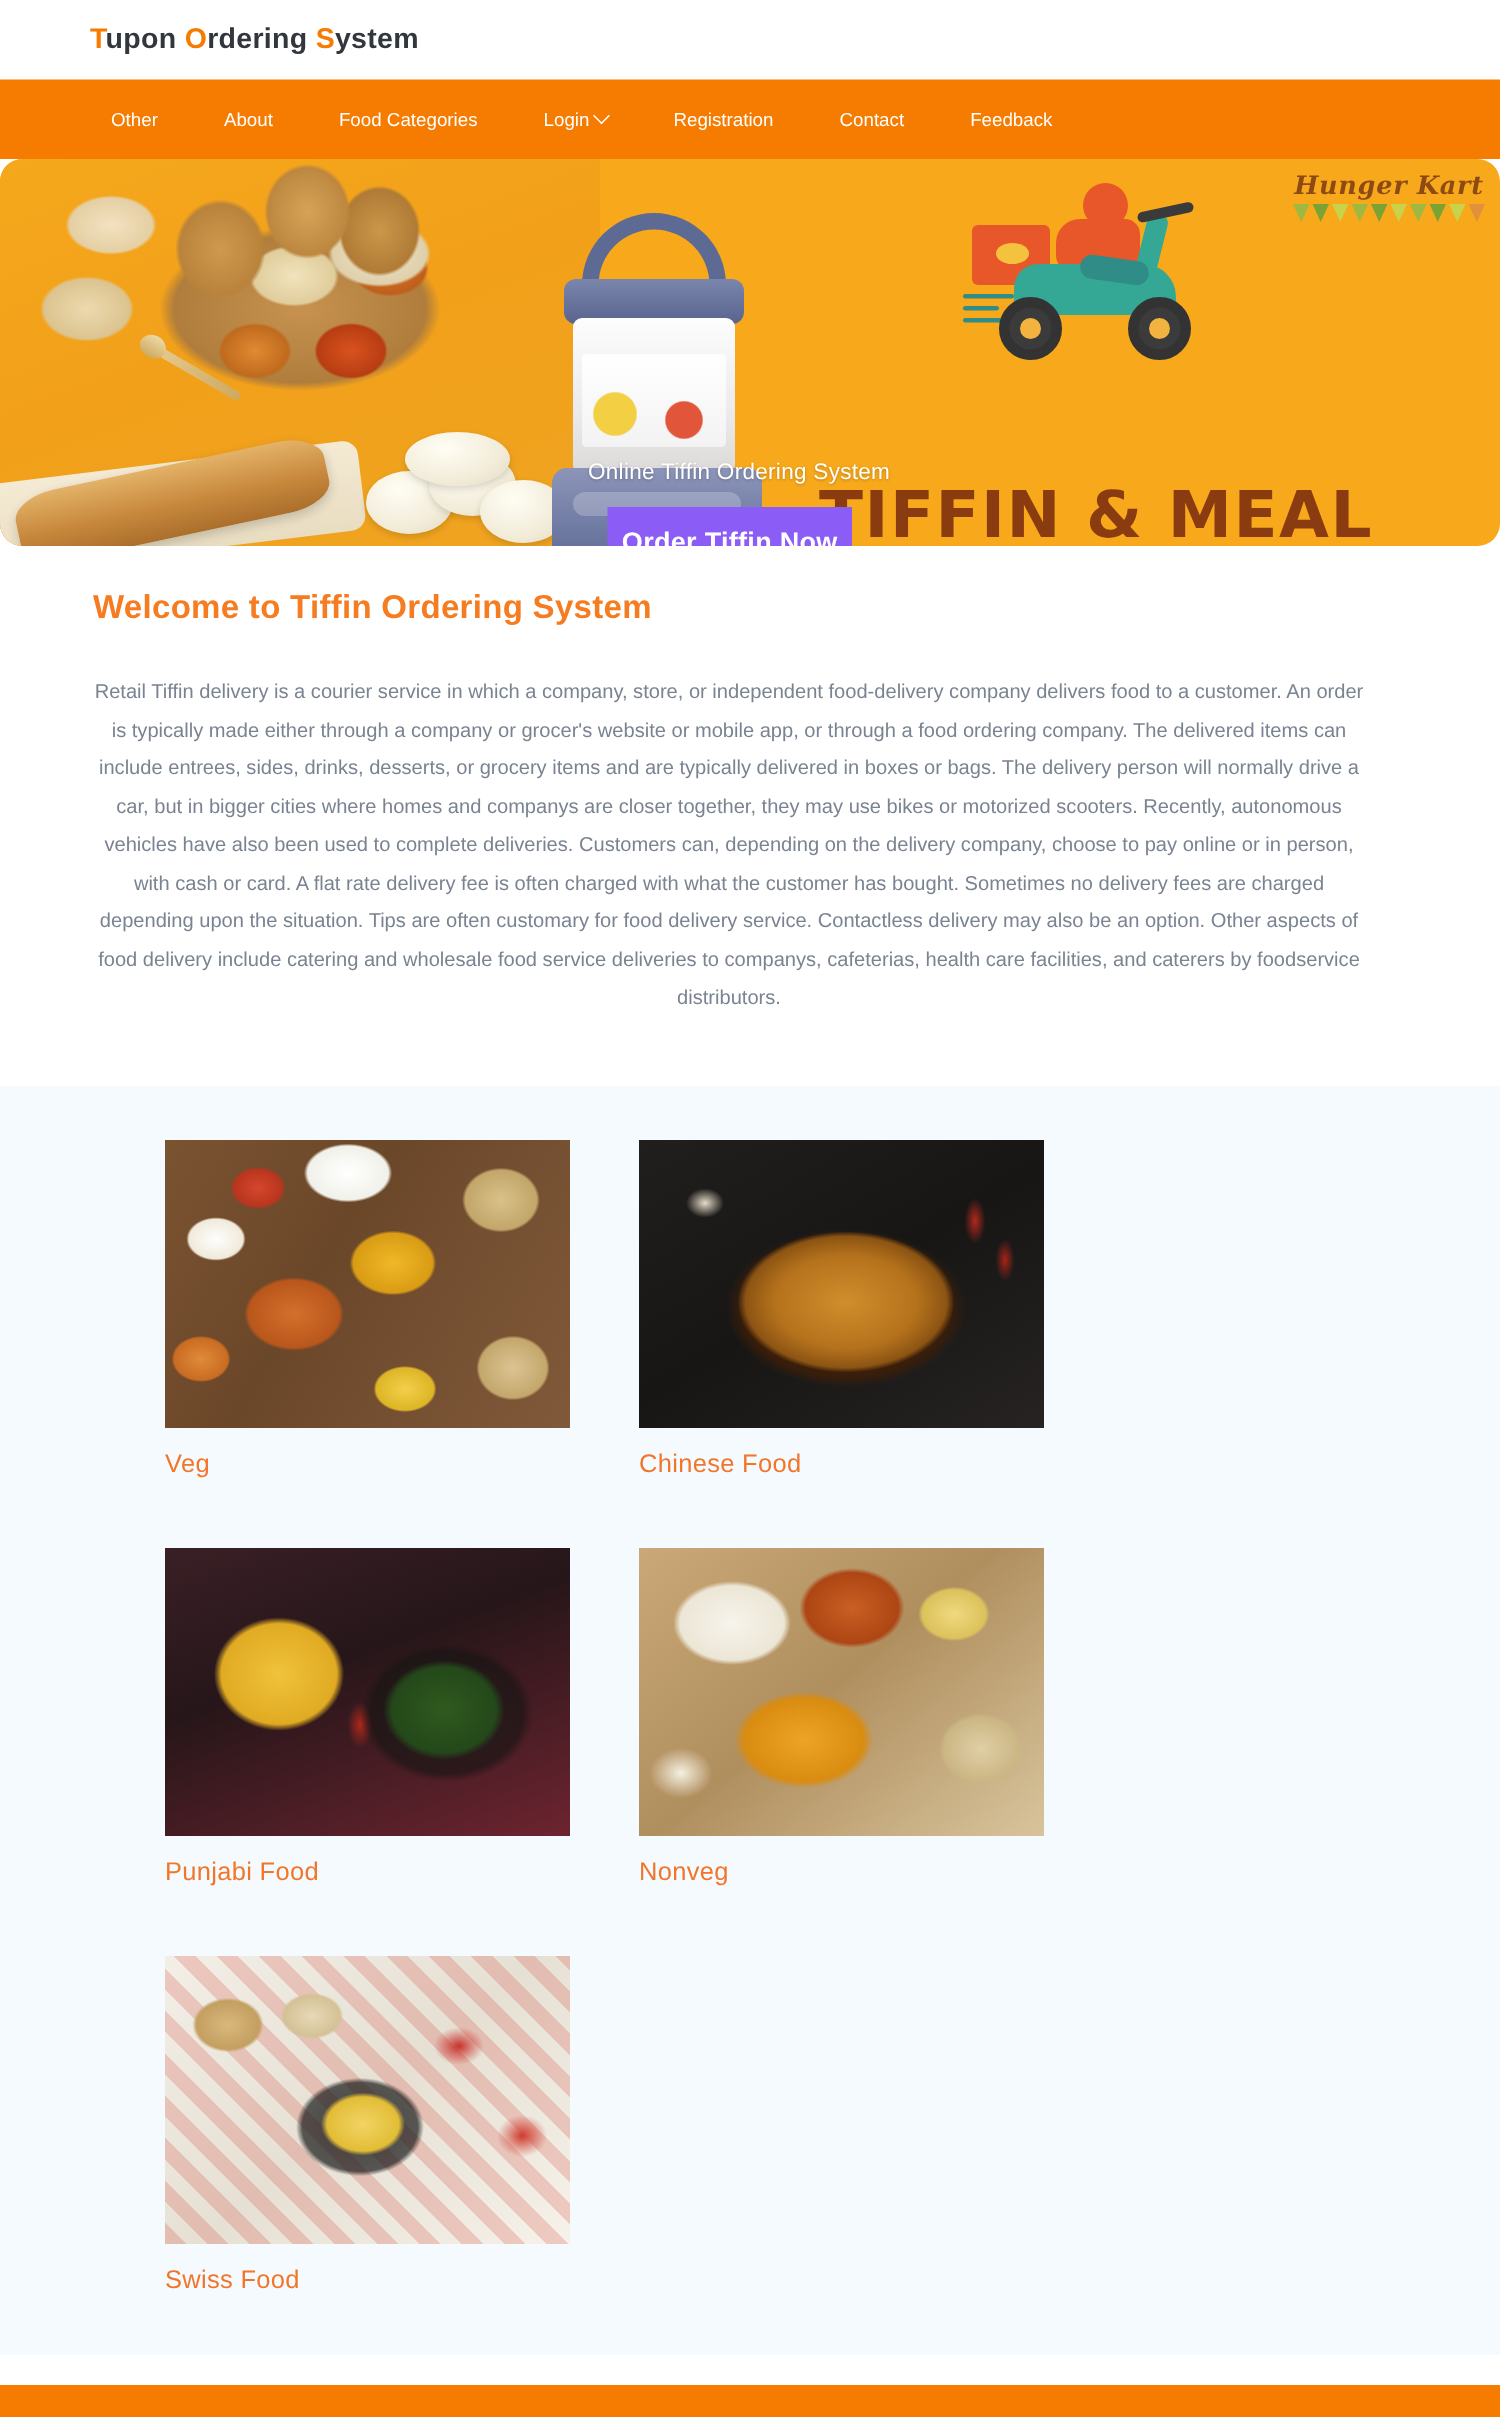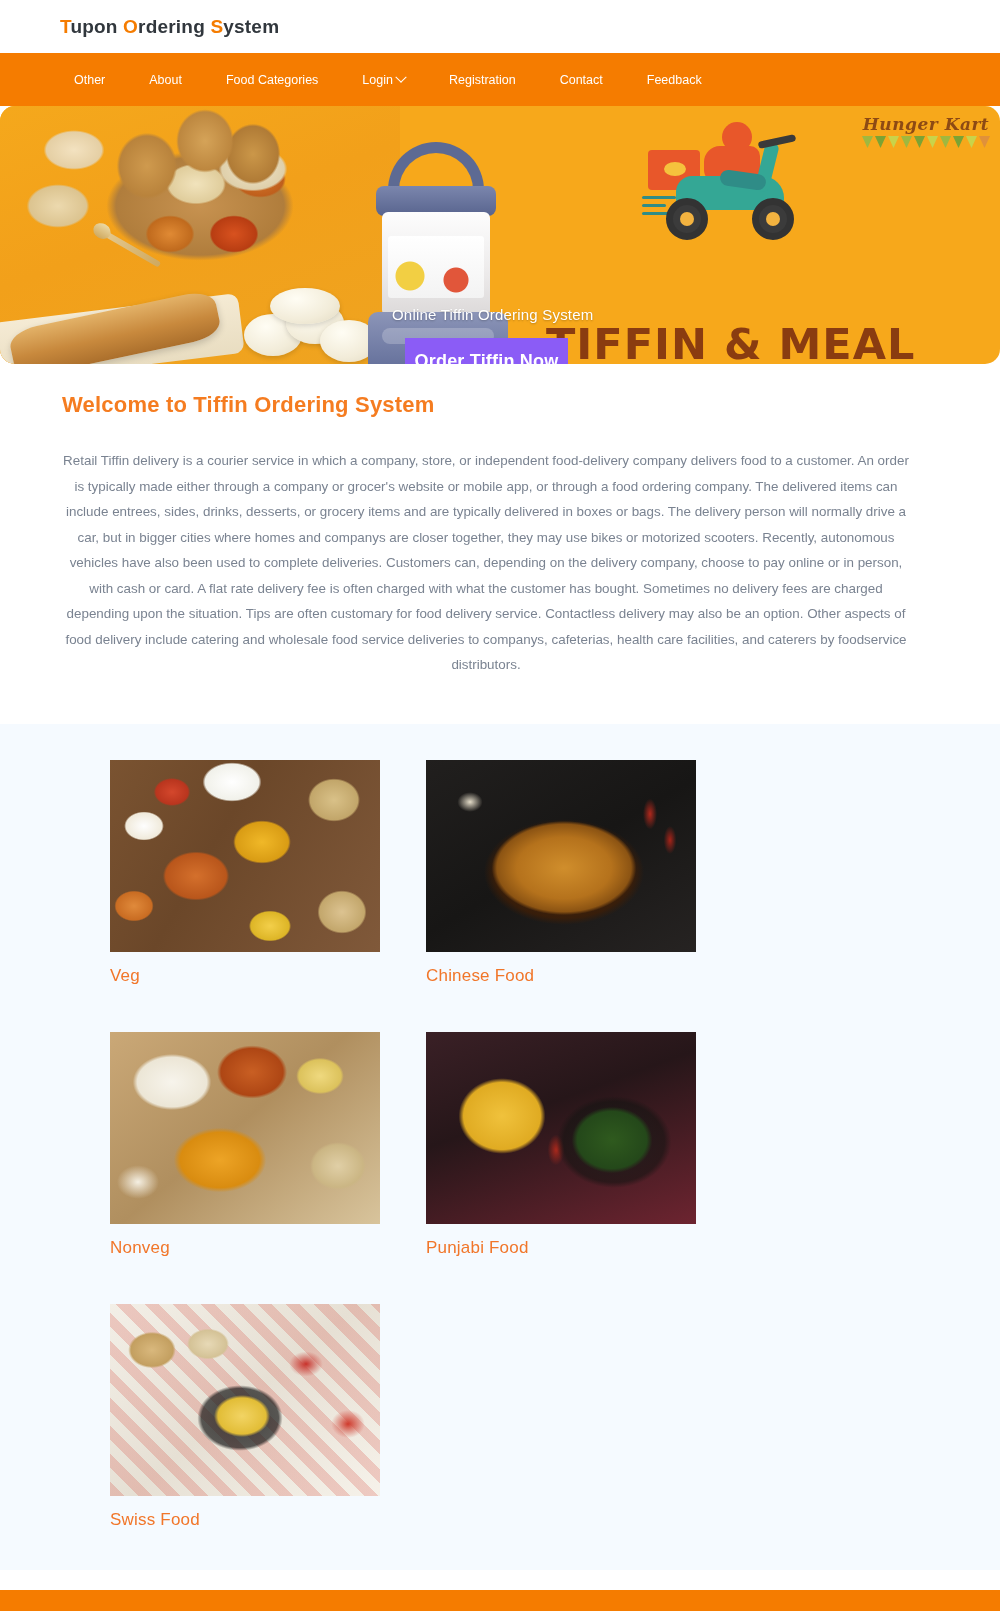--- a/index.html
+++ b/index.html
@@ -499,27 +499,27 @@
       <div class="cat-label">Veg</div>
     </div>
 
 
     <div class="cat-card">
       <div class="cat-img img-chinese"></div>
       <div class="cat-label">Chinese Food</div>
     </div>
 
     <div class="cat-card">
+      <div class="cat-img img-punjabi"></div>
+      <div class="cat-label">Punjabi Food</div>
+    </div>
+
+    <div class="cat-card">
       <div class="cat-img img-nonveg"></div>
       <div class="cat-label">Nonveg</div>
-    </div>
-
-    <div class="cat-card">
-      <div class="cat-img img-punjabi"></div>
-      <div class="cat-label">Punjabi Food</div>
     </div>
 
     <div class="cat-card">
       <div class="cat-img img-swiss"></div>
       <div class="cat-label">Swiss Food</div>
     </div>
 
   </div>
 </section>
 

